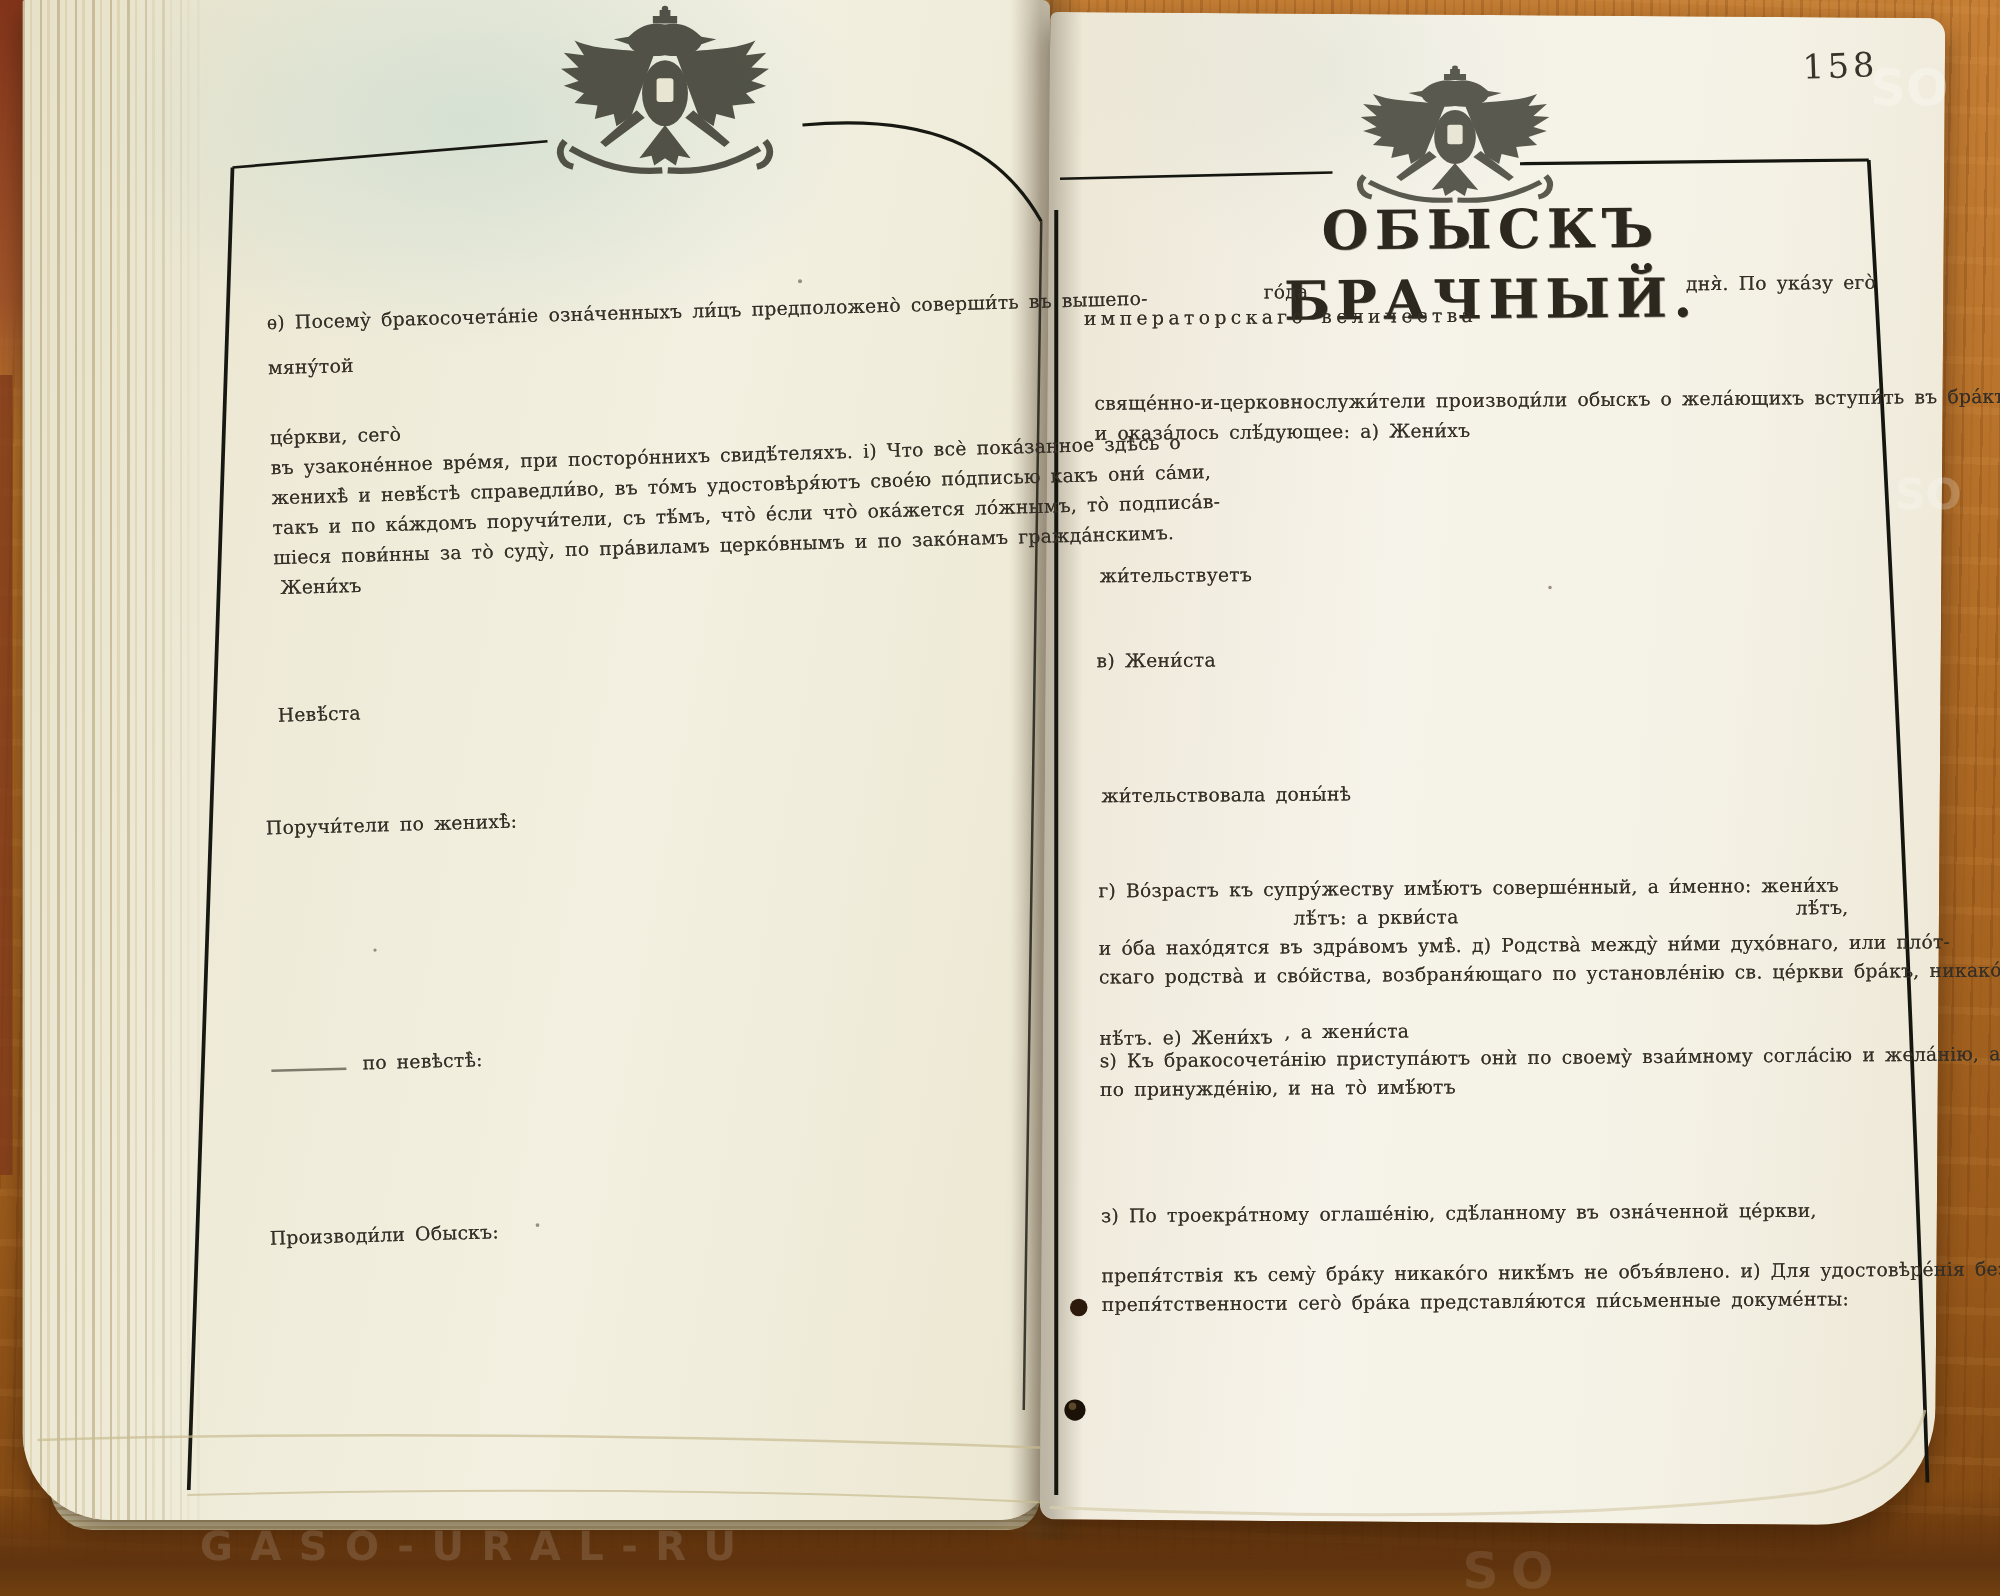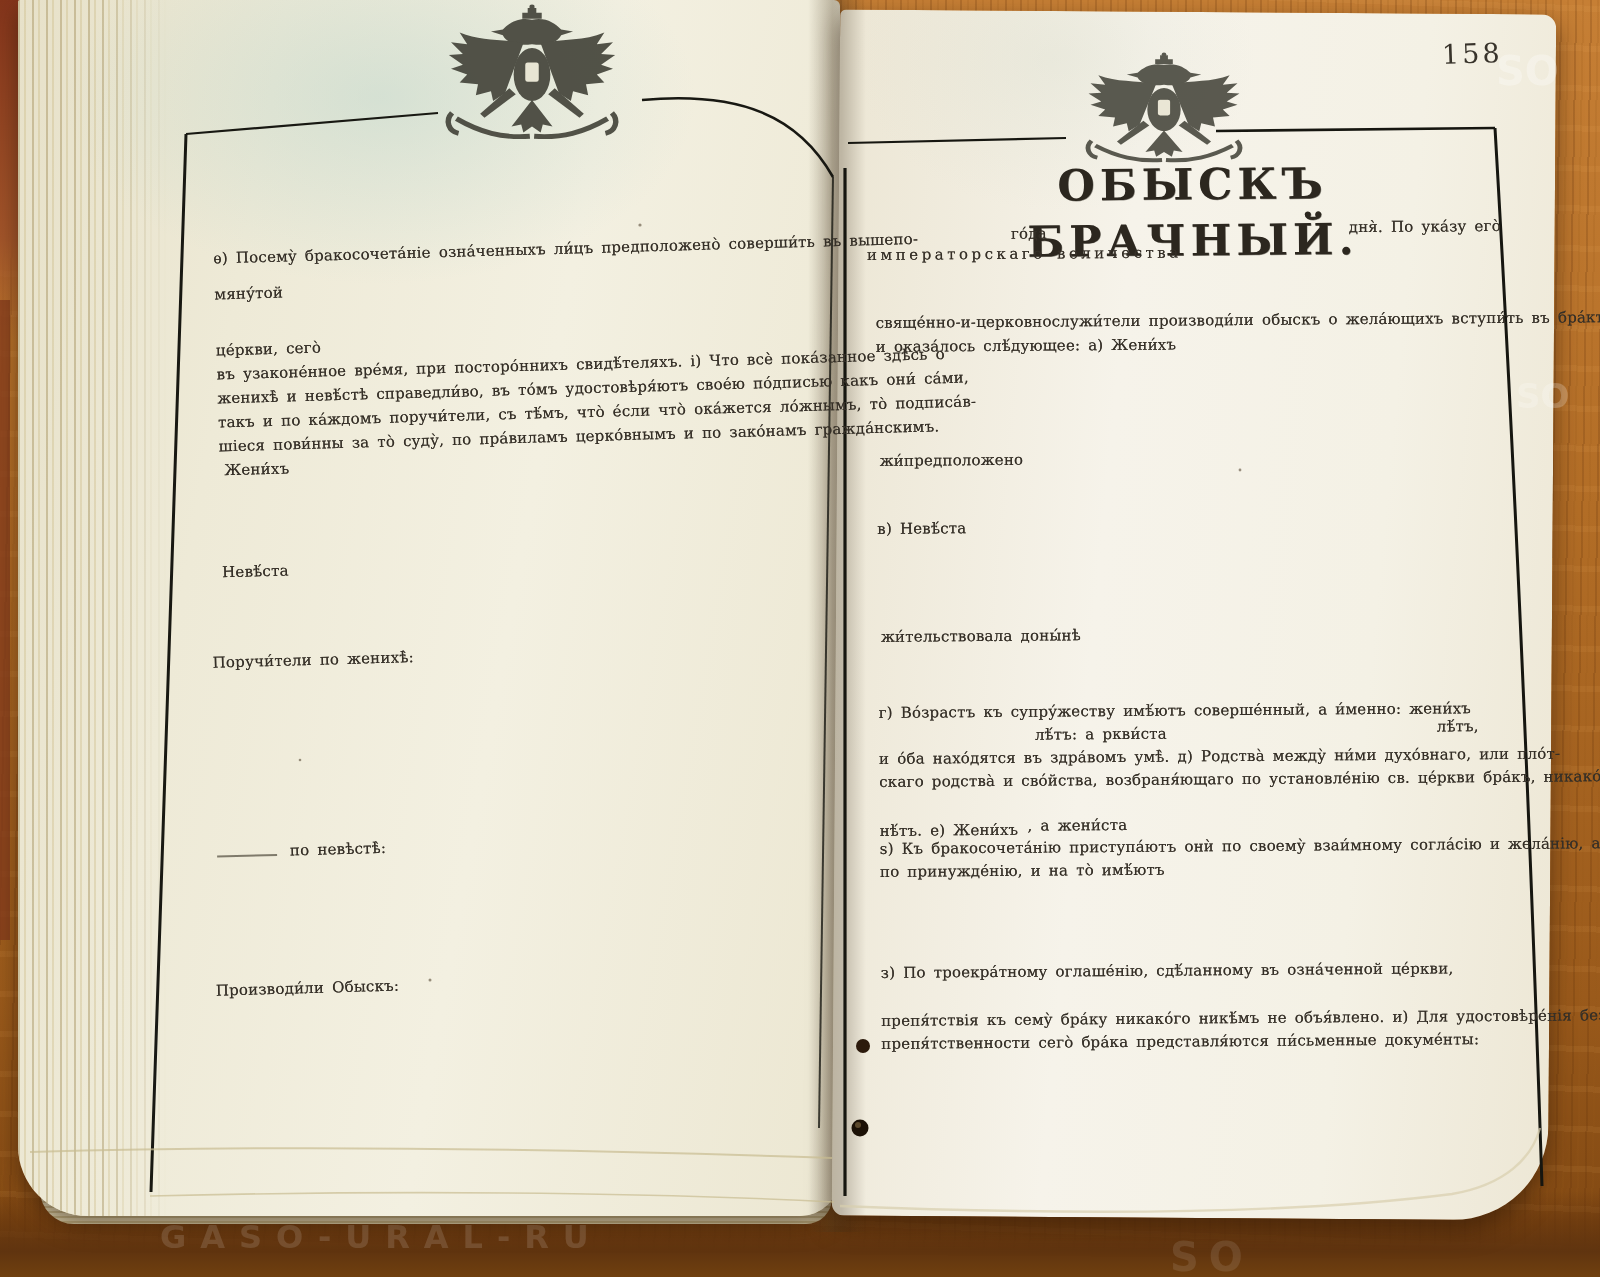--- a/index.html
+++ b/index.html
@@ -174,22 +174,22 @@
 
   <div class="txt layer-right">
     <div class="title">ОБЫСКЪ БРАЧНЫЙ.</div>
     <div class="ln" style="left:148px;top:108px">го́да</div>
     <div class="ln right" style="left:0;top:104px;width:638px">дня̀. По ука́зу его̀</div>
     <div class="ln spaced" style="left:4px;top:128px">императорскаго величества</div>
 
     <div class="ln" style="left:12px;top:196px">свяще́нно-и-церковнослужи́тели производи́ли обыскъ о жела́ющихъ вступи́ть въ бра́къ,</div>
     <div class="ln" style="left:12px;top:220px">и оказа́лось слѣ́дующее: а) Жени́хъ</div>
 
-    <div class="ln" style="left:15px;top:334px">жи́предположено</div>
-    <div class="ln" style="left:12px;top:402px">в) Невѣ́ста</div>
+    <div class="ln" style="left:15px;top:334px">жи́тельствуетъ</div>
+    <div class="ln" style="left:12px;top:402px">в) Жени́ста</div>
     <div class="ln" style="left:15px;top:510px">жи́тельствовала доны́нѣ</div>
 
     <div class="ln" style="left:12px;top:586px">г) Во́зрастъ къ супру́жеству имѣ́ютъ соверше́нный, а и́менно: жени́хъ</div>
     <div class="ln" style="left:168px;top:609px">лѣ́тъ: а ркви́ста</div>
     <div class="ln right" style="left:0;top:604px;width:612px">лѣ́тъ,</div>
     <div class="ln" style="left:12px;top:632px">и о́ба нахо́дятся въ здра́вомъ умѣ̀. д) Родства̀ между̀ ни́ми духо́внаго, или пло́т-</div>
     <div class="ln" style="left:12px;top:655px">скаго родства̀ и сво́йства, возбраня́ющаго по установле́нію св. це́ркви бра́къ, никако́го</div>
     <div class="ln" style="left:12px;top:704px">нѣ́тъ. е) Жени́хъ</div>
     <div class="ln" style="left:160px;top:700px">, а жени́ста</div>
     <div class="ln" style="left:12px;top:722px">ѕ) Къ бракосочета́нію приступа́ютъ онѝ по своему̀ взаи́мному согла́сію и жела́нію, а не</div>

